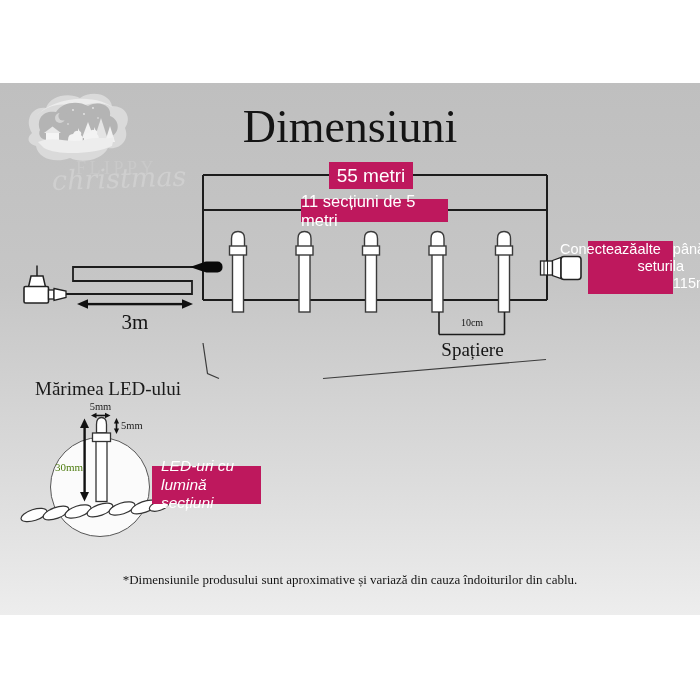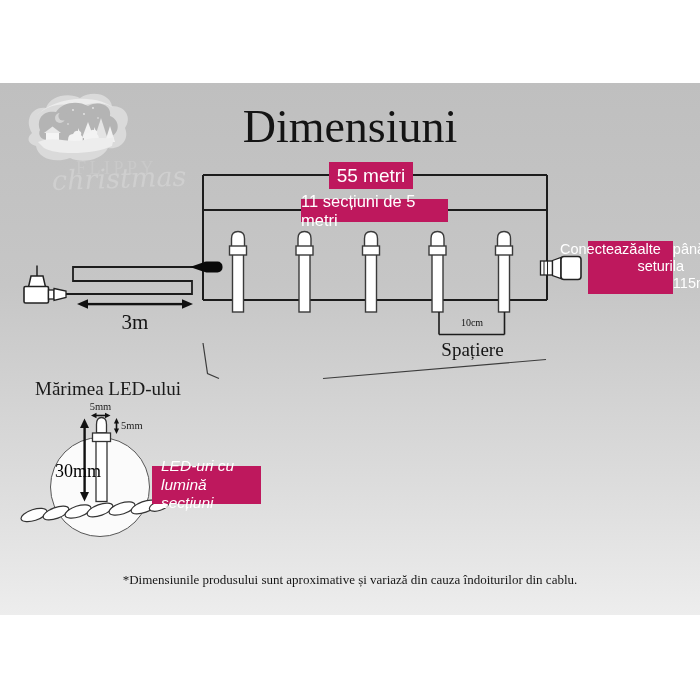--- a/index.html
+++ b/index.html
@@ -18,21 +18,21 @@
                flex-direction:row;align-items:flex-start;padding-left:7px;justify-content:center;}
   .box-count{left:219px;top:367px;width:104px;height:24px;font-size:16.5px;}
   .box-callout{left:152px;top:466px;width:109px;height:38px;font-size:15.5px;line-height:18.5px;
                flex-direction:column;align-items:flex-start;padding-left:9px;justify-content:center;font-style:italic;}
   .lbl-5m{left:95px;top:310px;width:80px;text-align:center;font-size:21px;color:#141414;}
   .lbl-10cm{left:440px;top:317px;width:64px;text-align:center;font-size:10px;color:#141414;}
   .lbl-spatiere{left:425px;top:339px;width:95px;text-align:center;font-size:19px;color:#141414;}
   .lbl-marimea{left:35px;top:378px;font-size:19px;color:#1a1a1a;}
   .lbl-5mm-top{left:84px;top:401px;width:33px;text-align:center;font-size:10.5px;color:#222;}
   .lbl-5mm-side{left:121px;top:420px;font-size:10.5px;color:#222;}
-  .lbl-30mm{left:55px;top:461px;font-size:18px;color:#000000;}
+  .lbl-30mm{left:55px;top:461px;font-size:11px;color:#4d7c0f;}
   .footnote{left:0;top:572px;width:700px;text-align:center;font-size:13px;color:#161616;}
   .logo-brand{left:76px;top:158px;width:60px;font-size:18px;letter-spacing:3.5px;color:#c9c9c9;}
   .logo-sub{left:52px;top:163px;width:120px;font-family:"DejaVu Serif","Liberation Serif",serif;
             font-style:italic;font-size:27px;color:#cfcfcf;transform:rotate(-2deg);}
 </style>
 </head>
 <body>
 
 <div class="stage">
 

